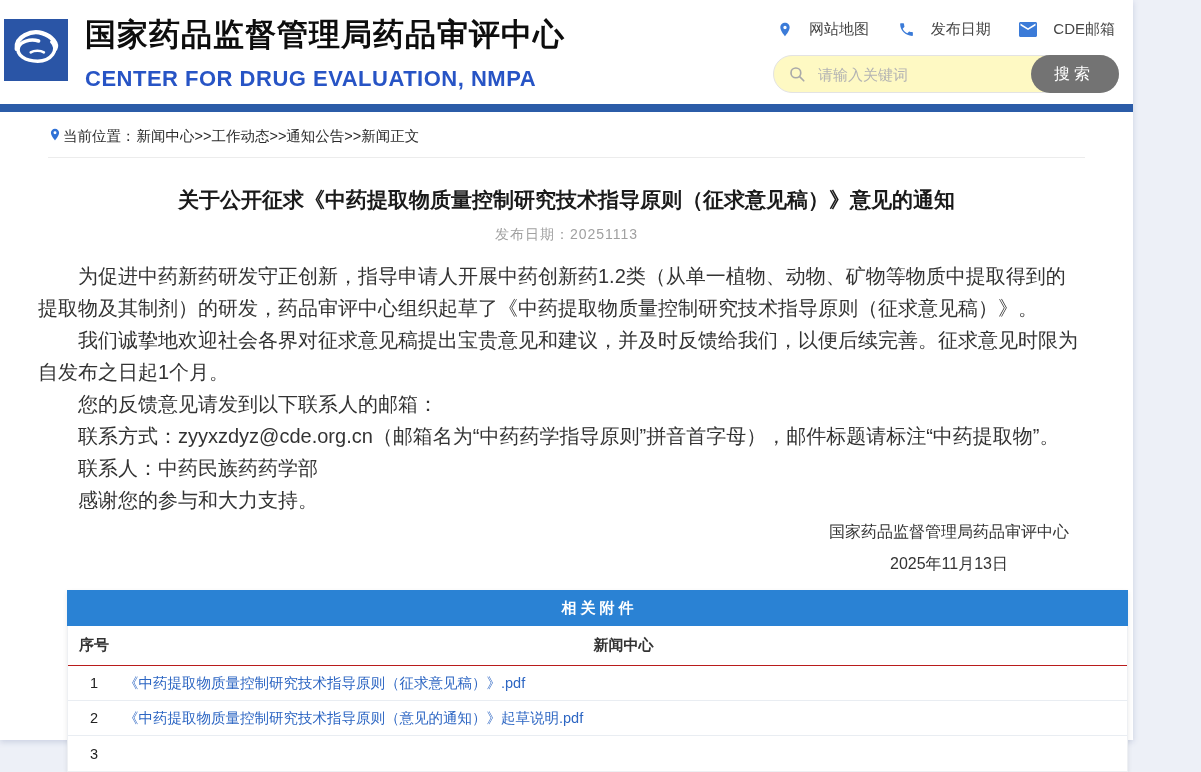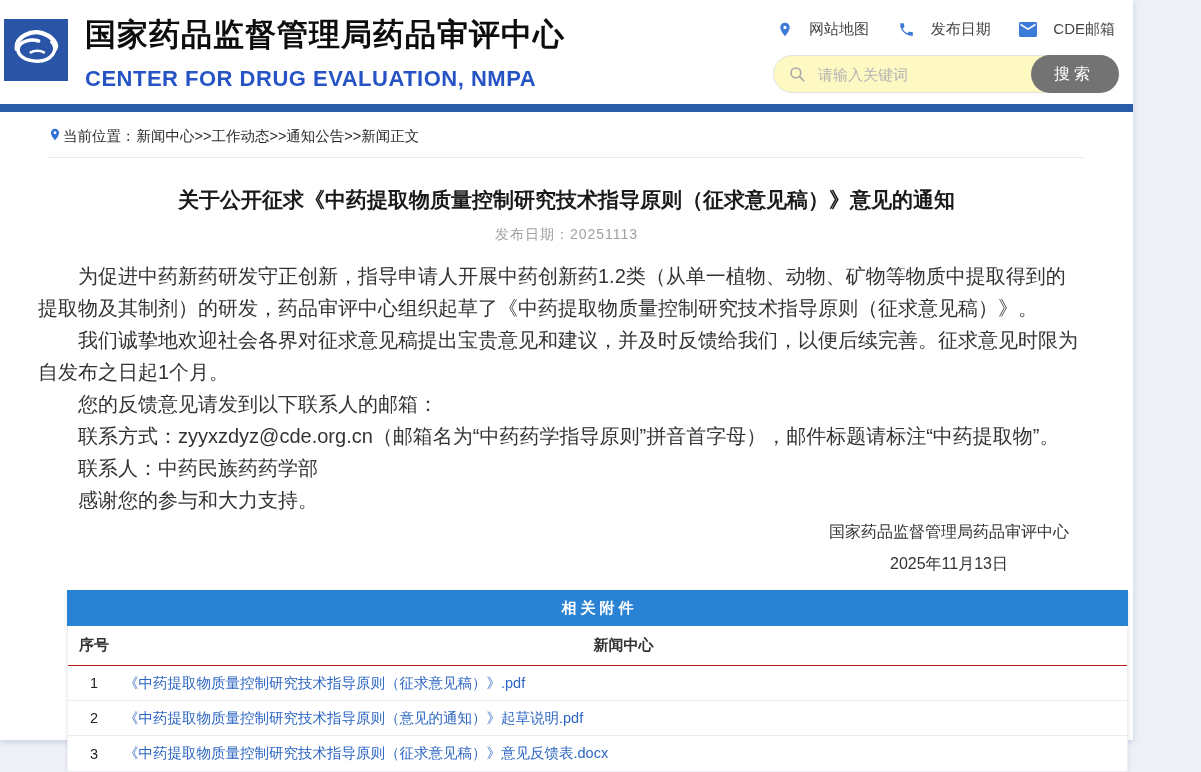--- a/index.html
+++ b/index.html
@@ -209,18 +209,17 @@
         <div class="att-row">
           <div class="att-no">1</div>
           <a class="att-link" href="#">《中药提取物质量控制研究技术指导原则（征求意见稿）》.pdf</a>
         </div>
         <div class="att-row">
           <div class="att-no">2</div>
           <a class="att-link" href="#">《中药提取物质量控制研究技术指导原则（意见的通知）》起草说明.pdf</a>
         </div>
         <div class="att-row">
           <div class="att-no">3</div>
-          <a class="att-link" href="#">《中药提取物质量控制研究技术指导原则（征求意见稿）》意见反馈表.docx</a>
         </div>
       </div>
     </section>
   </main>
 </div>
 
 </body></html>

